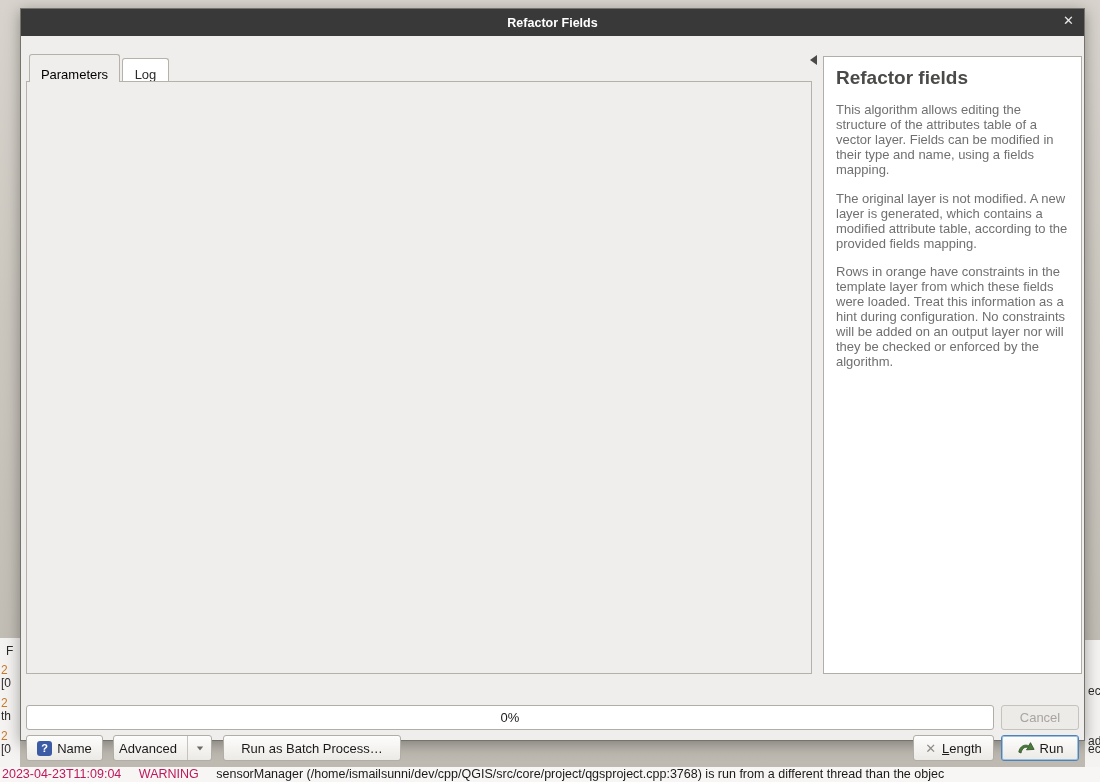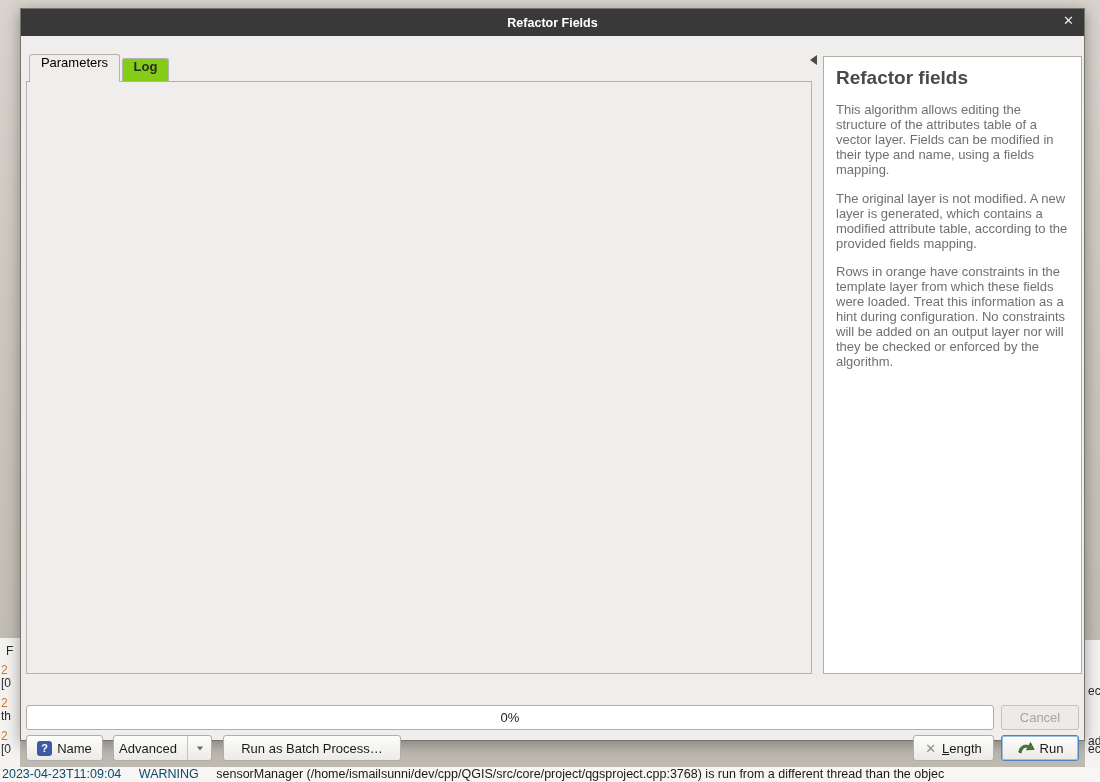--- a/index.html
+++ b/index.html
@@ -3,32 +3,32 @@
 <meta charset="utf-8">
 <style>
   html,body{margin:0;padding:0;}
   body{width:1100px;height:782px;overflow:hidden;font-family:"Liberation Sans","DejaVu Sans",sans-serif;}
   .screen{position:relative;width:1100px;height:782px;background:linear-gradient(180deg,#d8d4cd 0%,#cbc7bf 40%,#bdb9b1 100%);}
   .bg-white-strip{position:absolute;background:#f4f3f1;}
   .frag{position:absolute;font-size:12px;color:#2a2a2a;white-space:nowrap;}
   .frag.orange{color:#c87a28;}
   .bottom-log{position:absolute;left:0;top:767px;width:1100px;height:15px;background:#f7f6f4;font-size:12.5px;white-space:nowrap;overflow:hidden;color:#1a1a1a;}
   .bottom-log span{margin-right:14px;}
-  .log-time,.log-level{color:#0c4a6e;}
+  .log-time,.log-level{color:#be185d;}
 
   
   .dialog{position:absolute;left:20px;top:8px;width:1065px;height:733px;background:#efeeec;border:1px solid #76726c;box-sizing:border-box;box-shadow:0 3px 14px rgba(0,0,0,.35);}
   .titlebar{position:absolute;left:0;top:0;width:100%;height:27px;background:#39393a;display:flex;align-items:center;justify-content:center;}
   .titlebar .title{color:#ffffff;font-size:12.5px;font-weight:bold;}
   .titlebar .win-close{position:absolute;right:10px;top:4px;color:#eaeaea;font-size:13px;font-weight:bold;cursor:default;}
 
   
-  .tab{position:absolute;box-sizing:border-box;border:1px solid #b5b1ab;border-bottom:none;border-radius:3px 3px 0 0;font-size:13px;display:flex;align-items:flex-start;justify-content:center;}
+  .tab{position:absolute;box-sizing:border-box;border:1px solid #b5b1ab;border-bottom:none;border-radius:3px 3px 0 0;font-size:13px;display:flex;align-items:flex-end;justify-content:center;}
   .tab.active{left:8px;top:45px;width:91px;height:28px;background:#efeeec;z-index:3;}
-  .tab.inactive{left:101px;top:49px;width:47px;height:24px;background:#84cc16;z-index:1;color:#2a2a2a;font-weight:bold;}
+  .tab.inactive{left:101px;top:49px;width:47px;height:24px;background:#ffffff;z-index:1;color:#2a2a2a;}
 
   .frame{position:absolute;left:5px;top:72px;width:786px;height:593px;border:1px solid #b5b1ab;box-sizing:border-box;background:#efeeec;z-index:2;}
   .collapse-arrow{position:absolute;left:789px;top:46px;width:0;height:0;border-top:5px solid transparent;border-bottom:5px solid transparent;border-right:7px solid #4a4a48;}
 
   .lbl{position:absolute;font-size:13px;color:#1a1a1a;white-space:nowrap;}
   .lbl.disabled{color:#a9a6a1;}
 
   
   .combo{position:absolute;box-sizing:border-box;background:#fff;border:1px solid #b1ada7;border-radius:2px;display:flex;align-items:center;font-size:13px;color:#1a1a1a;padding-left:5px;}
   .combo .arrow-zone{margin-left:auto;width:18px;align-self:stretch;display:flex;align-items:center;justify-content:center;}

